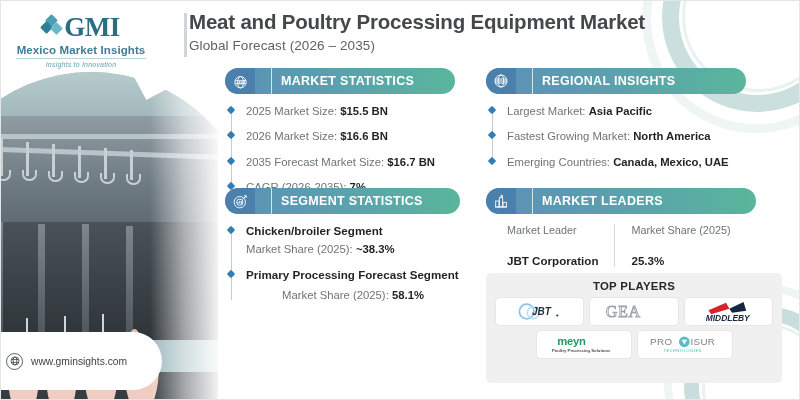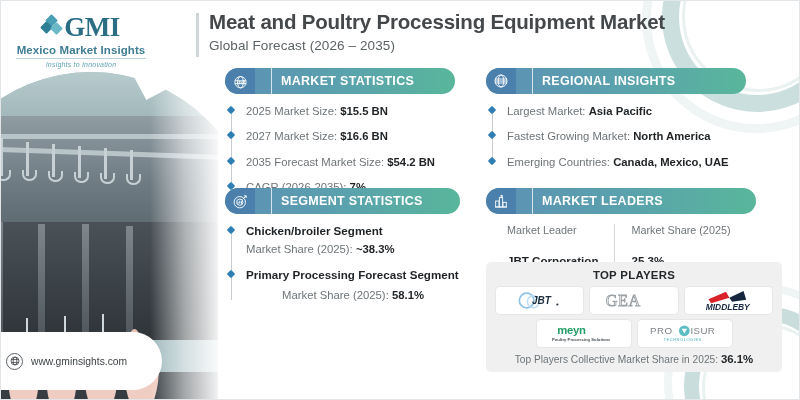--- a/index.html
+++ b/index.html
@@ -61,21 +61,21 @@
   .dmd.d1 { left:5px; top:1px; background:#49a0b4; }
   .dmd.d2 { left:0px; top:8px; background:#2f7f96; }
   .dmd.d3 { left:10px; top:9px; background:#6bb9c7; }
   .logo-gmi { font-size:27px; font-weight:700; color:#2b6e84; letter-spacing:-.5px;
     font-family:"Liberation Serif", serif; }
   .logo-sub { font-size:11.5px; font-weight:700; color:#3f7d92; letter-spacing:.1px; margin-top:1px; }
   .logo-rule { height:1px; background:#b9d3dc; margin:2px 10px 2px; }
   .logo-tag { font-size:7px; color:#63a3b3; letter-spacing:.2px; font-style:italic; }
 
   
-  .title-block { position:absolute; left:196px; top:10px; z-index:20; padding-left:13px; }
+  .title-block { position:absolute; left:184px; top:10px; z-index:20; padding-left:5px; }
   .title-bar { position:absolute; left:0; top:3px; width:3px; height:44px; background:#cfd6da; }
   .title-main { font-size:20.5px; font-weight:700; color:#44484b; letter-spacing:-.2px; line-height:1.18; }
   .title-sub { font-size:13.5px; color:#5c6366; margin-top:4px; letter-spacing:.1px; }
 
   
   .sec { position:absolute; z-index:20; }
   .pill { display:flex; align-items:stretch; height:26px; border-radius:13px;
     background:linear-gradient(90deg,#5d90b6 0%,#5aa2ad 52%,#59b69b 100%); overflow:hidden;gap:16px; }
   .pill-icon { width:30px; display:flex; align-items:center; justify-content:center;
     background:#4a80ab; border-radius:13px 0 0 13px; }
@@ -95,21 +95,21 @@
   .bhead { font-size:11.6px; font-weight:700; color:#1f2326; line-height:1.3; }
 
   
   .ml-grid { display:flex; margin-top:10px; padding-left:21px; }
   .ml-col { padding-right:16px; }
   .ml-col.second { border-left:1.5px solid #d3d8db; padding-left:16px; }
   .ml-k { font-size:10.8px; color:#6d7478; }
   .ml-v { font-size:11.6px; font-weight:700; color:#1f2326; margin-top:18px; }
 
   
-  .tp { position:absolute; left:486px; top:262px; width:296px; height:110px;
+  .tp { position:absolute; left:486px; top:273px; width:296px; height:110px;
     background:#f0f0f0; border-radius:5px; z-index:20; padding:7px 10px 6px; }
   .tp-title { text-align:center; font-size:11.4px; font-weight:700; color:#24282b; letter-spacing:.3px; }
   .tp-row { display:flex; justify-content:center; gap:7px; margin-top:6px; }
   .tp-card { background:#fff; border-radius:4px; height:27px; display:flex;
     align-items:center; justify-content:center; box-shadow:0 0 0 1px #e6e6e6; }
   .tp-row.r1 .tp-card { width:88px; }
   .tp-row.r2 .tp-card { width:94px; }
   .tp-foot { text-align:center; font-size:10.2px; color:#6d7478; margin-top:6px; }
   .tp-foot b { color:#1f2326; font-weight:700; font-size:11.4px; }
 
@@ -204,27 +204,27 @@
     </div>
     <div class="blist">
       <div class="spine" style="top:5px;bottom:10px;"></div>
       <div class="bitem">
           <span class="dot"></span>
         <div class="btxt"><span>2025 Market Size:</span>
         <b>$15.5 BN</b></div>
       </div>
       <div class="bitem">
           <span class="dot"></span>
-        <div class="btxt"><span>2027 Market Size:</span>
+        <div class="btxt"><span>2026 Market Size:</span>
         <b>$16.6 BN</b></div>
       </div>
       <div class="bitem">
           <span class="dot"></span>
         <div class="btxt"><span>2035 Forecast Market Size:</span>
-        <b>$54.2 BN</b></div>
+        <b>$16.7 BN</b></div>
       </div>
       <div class="bitem">
           <span class="dot"></span>
         <div class="btxt"><span>CAGR (2026-2035):</span>
         <b>7%</b></div>
       </div>
     </div>
   </div>
 
   <div class="sec" style="left:486px;top:68px;width:260px;">
@@ -346,24 +346,20 @@
       <div class="tp-card">
         <svg width="78" height="23" viewBox="0 0 116 34">
           <text x="6" y="18" font-family="Liberation Sans, sans-serif" font-size="14.5" fill="#7d8287" letter-spacing=".6">PRO</text>
           <ellipse cx="57" cy="13" rx="8" ry="8" fill="#3fb2b8" opacity=".85"></ellipse>
           <path d="M53 10 h8 l-4 7 z" fill="#ffffff"></path>
           <text x="66" y="18" font-family="Liberation Sans, sans-serif" font-size="14.5" fill="#7d8287" letter-spacing=".6">ISUR</text>
           <text x="26" y="28" font-family="Liberation Sans, sans-serif" font-size="6" fill="#3fb2b8" letter-spacing=".8">TECHNOLOGIES</text>
         </svg>
       </div>
     </div>
-    <div class="tp-foot">
-      <span>Top Players Collective Market Share in 2025:</span>
-      <b>36.1%</b>
-    </div>
   </div>
 
   <div class="contact">
     <div class="crow">
       <span class="cico">
         <svg width="10" height="10" viewBox="0 0 14 14" fill="none" stroke="#4a5054" stroke-width="1.2">
           <circle cx="7" cy="7" r="5.6"></circle>
             <ellipse cx="7" cy="7" rx="2.6" ry="5.6"></ellipse>
           <path d="M1.5 5h11M1.5 9h11"></path>
         </svg>

